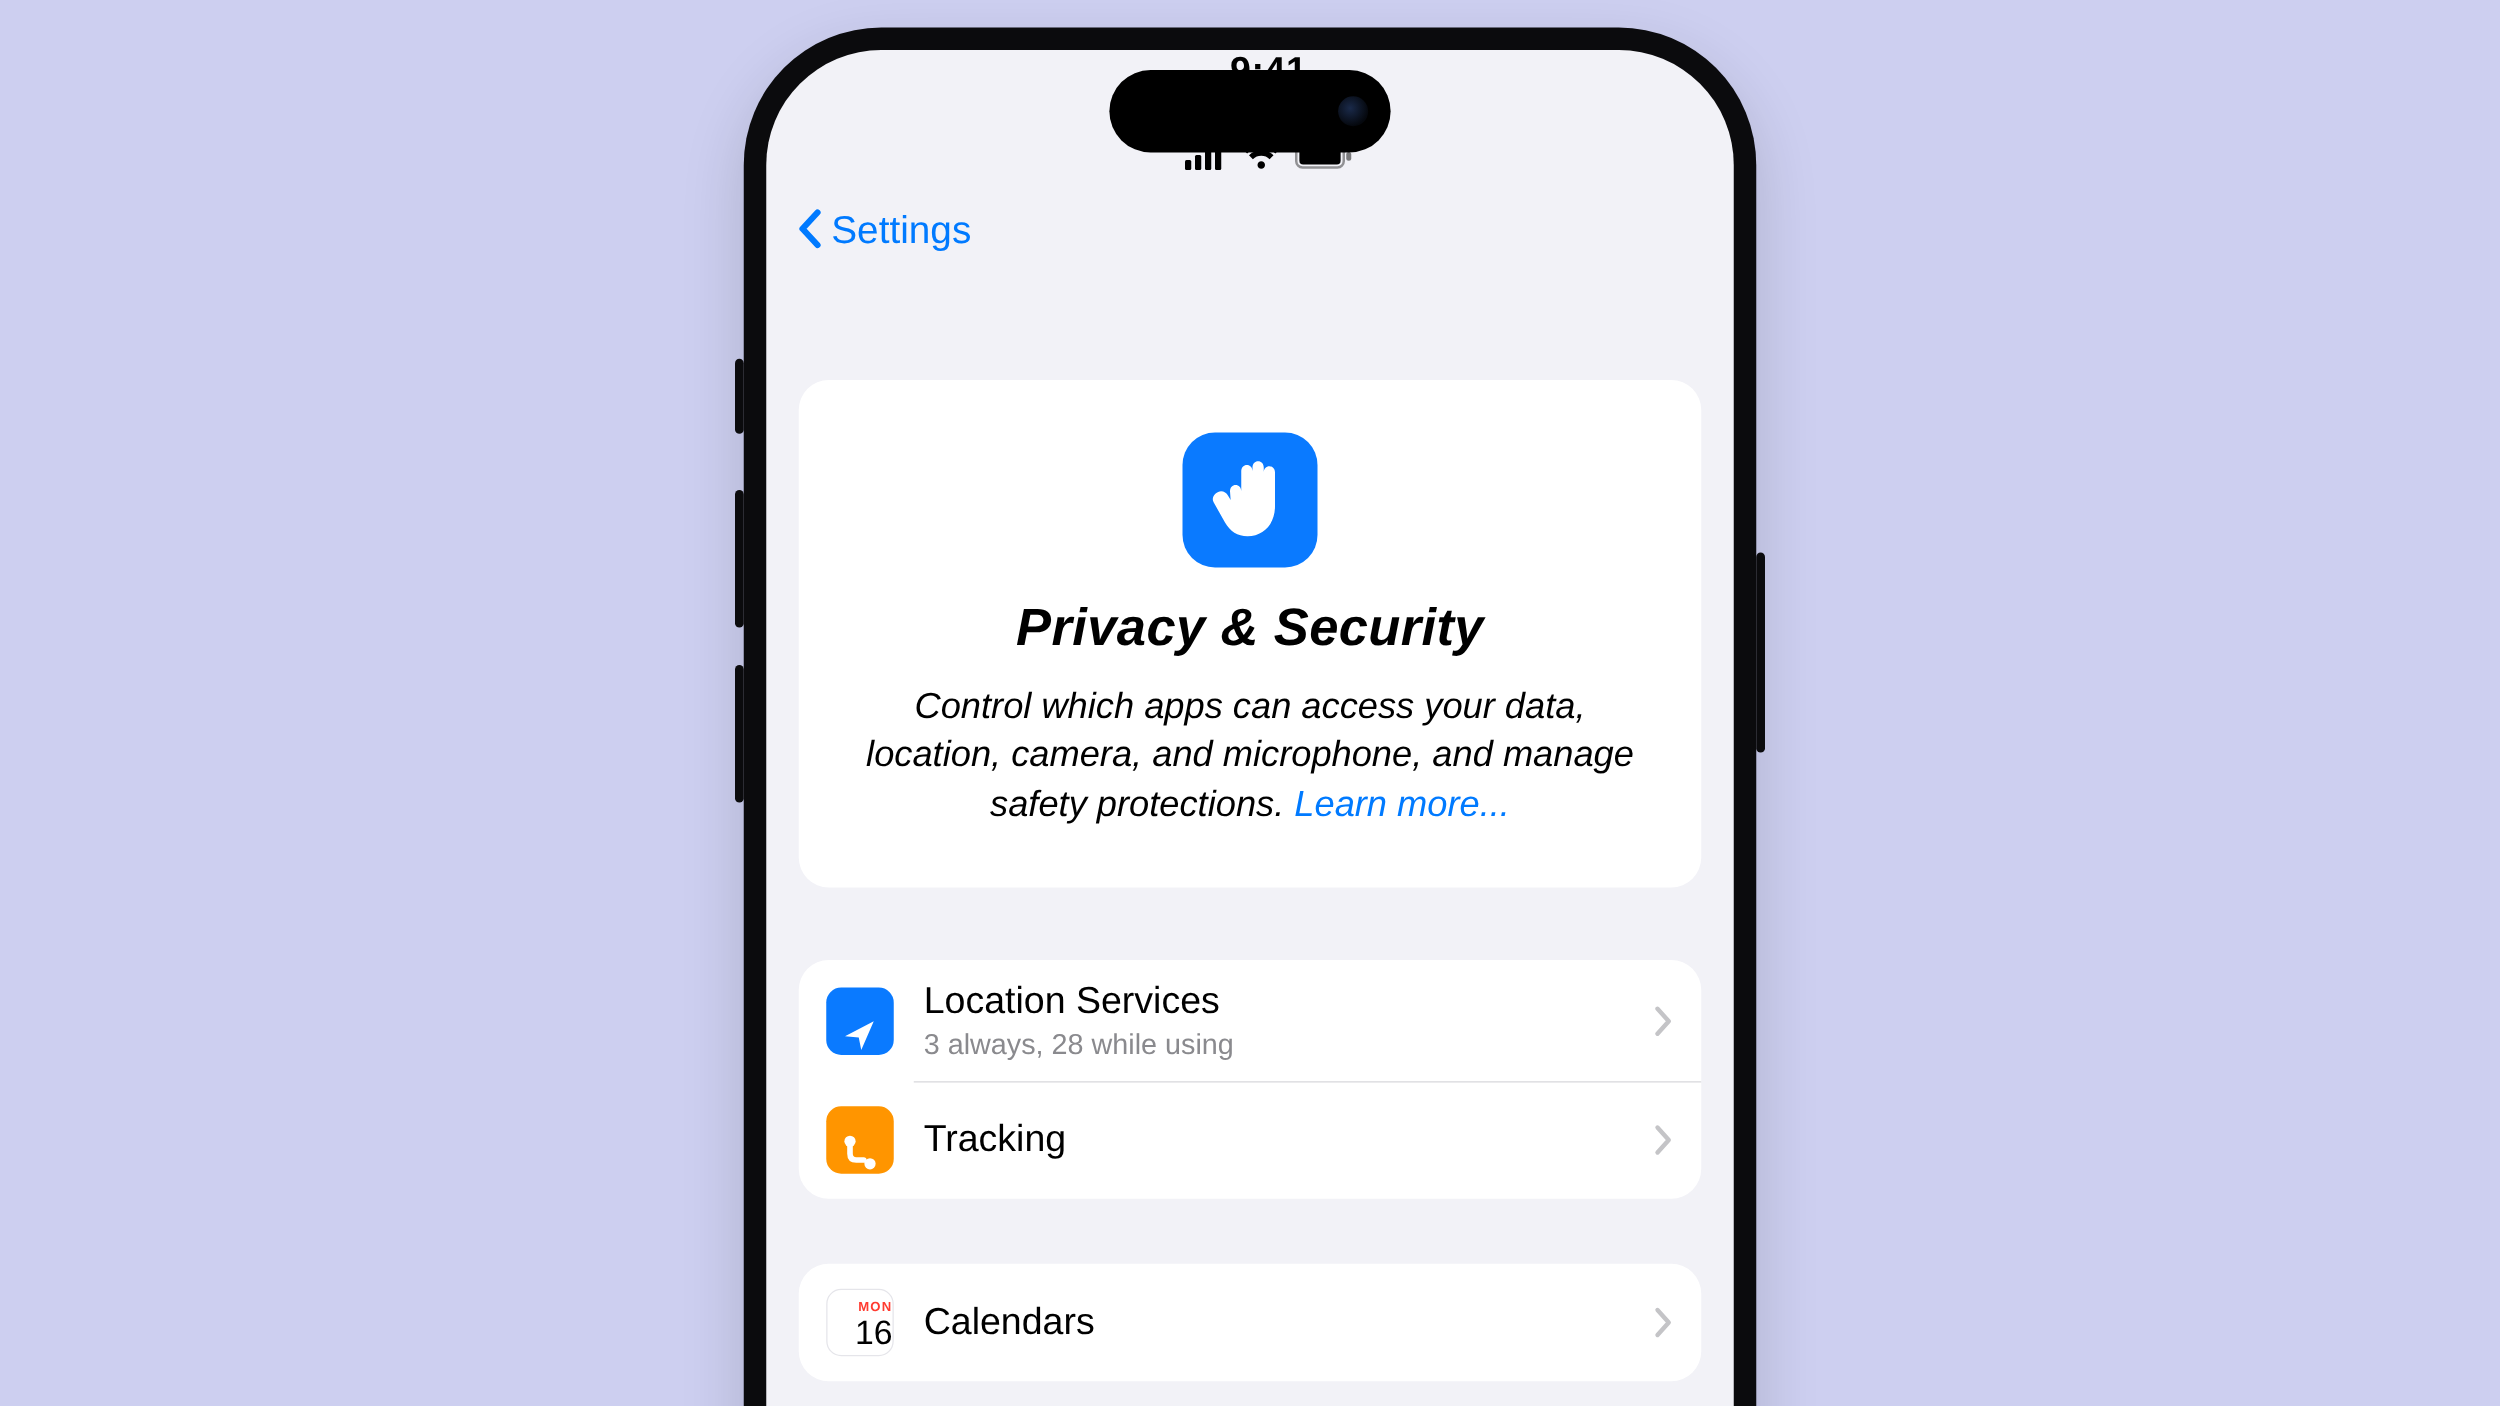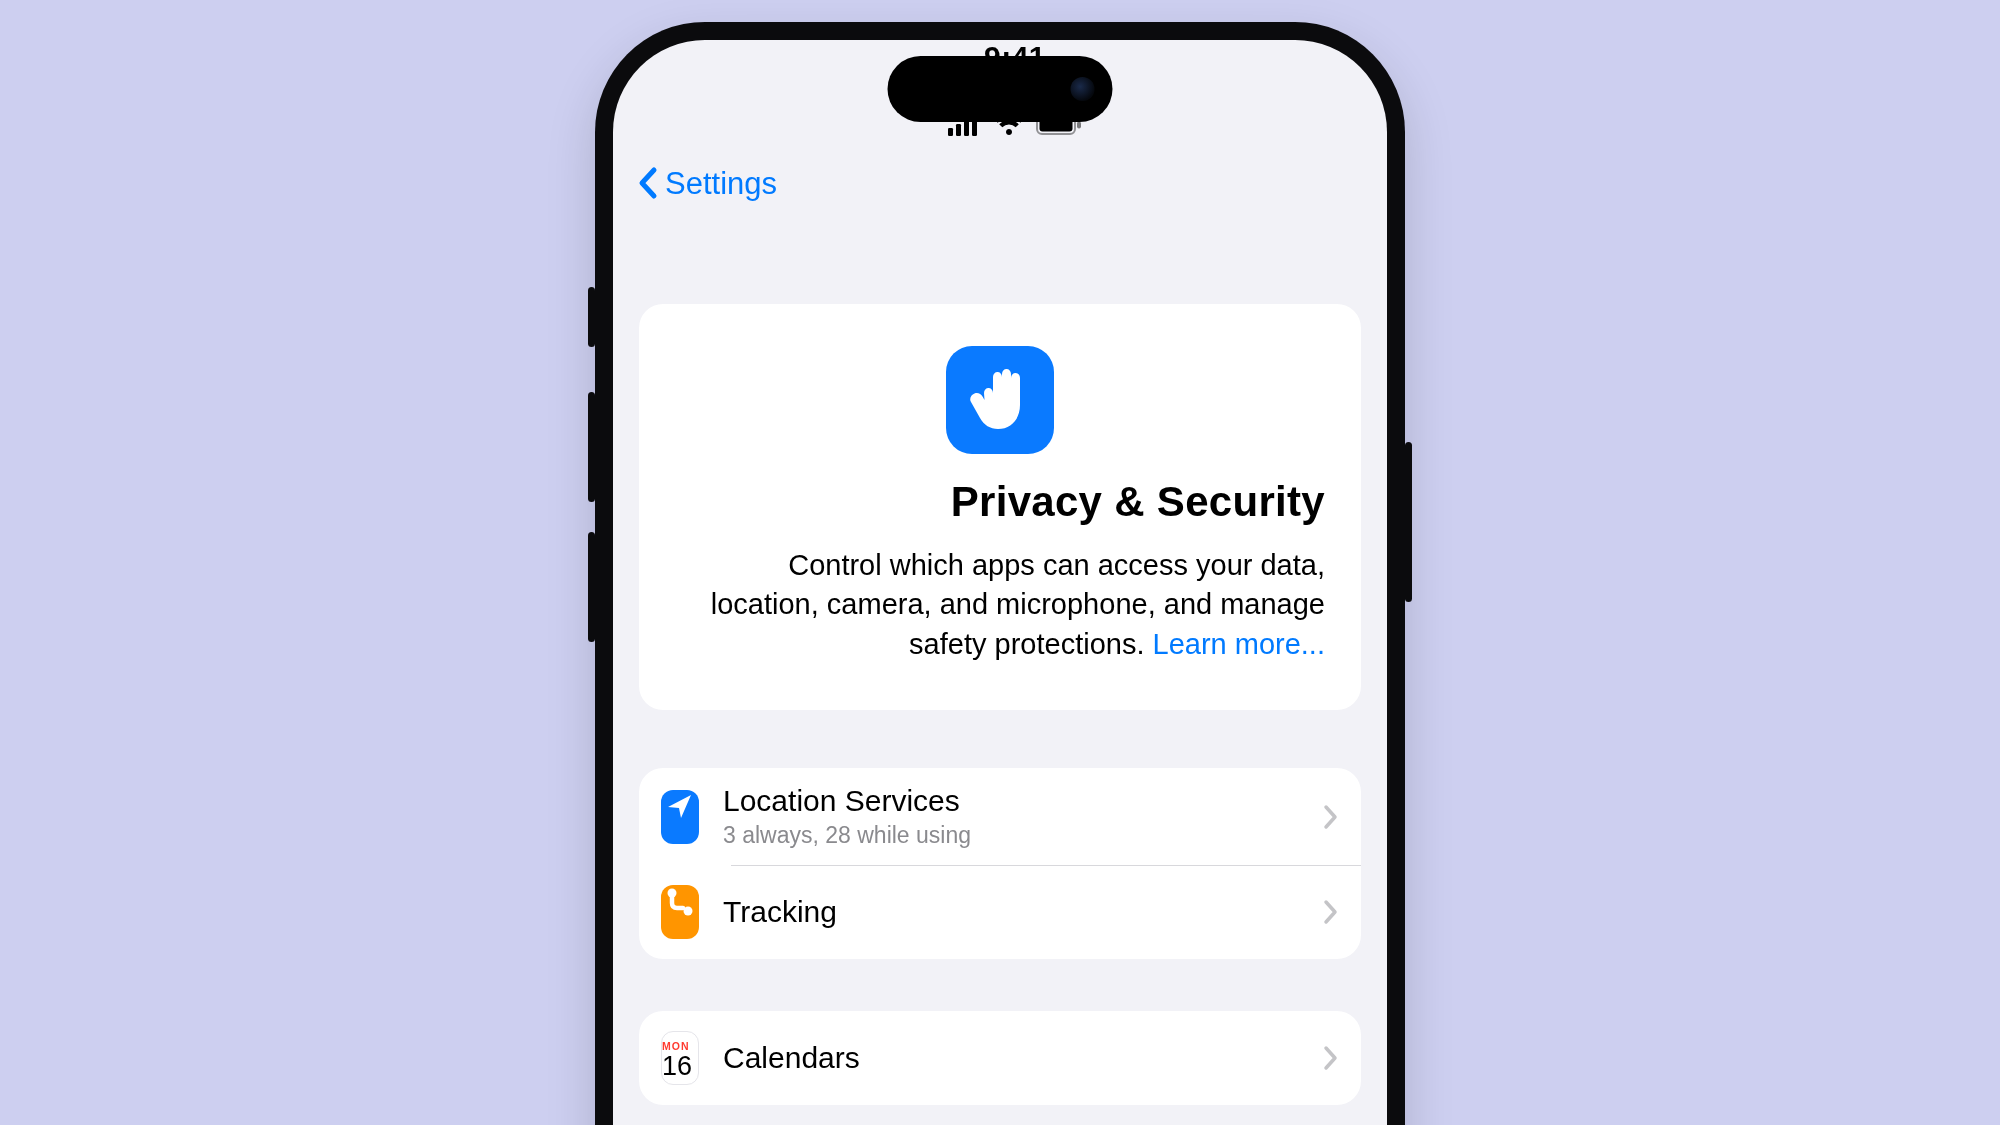--- a/index.html
+++ b/index.html
@@ -120,22 +120,23 @@
   }
 
   .card {
     background: #fff;
     border-radius: 24px;
     box-shadow: 0 0 0 rgba(0,0,0,0);
   }
 
   .header-card {
     padding: 42px 36px 46px;
-    text-align: right;
+    text-align: center;
     margin-top: 78px;
+    font-style: italic;
   }
   .big-icon {
     width: 108px; height: 108px;
     background: #0a7aff;
     border-radius: 26px;
     margin: 0 auto 24px;
     display: flex;
     align-items: center;
     justify-content: center;
   }
@@ -173,24 +174,24 @@
   .row + .row::before {
     content:"";
     position:absolute;
     top:0;
     left: 92px;
     right:0;
     height:1px;
     background:#d8d8dc;
   }
   .row-icon {
-    width: 38px; height: 54px;
+    width: 54px; height: 54px;
     border-radius: 12px;
     display: flex;
-    align-items: flex-start;
+    align-items: flex-end;
     justify-content: center;
     flex-shrink: 0;
     margin-right: 24px;
   }
   .row-text {
     flex: 1;
     display: flex;
     flex-direction: column;
     justify-content: center;
     gap: 2px;

